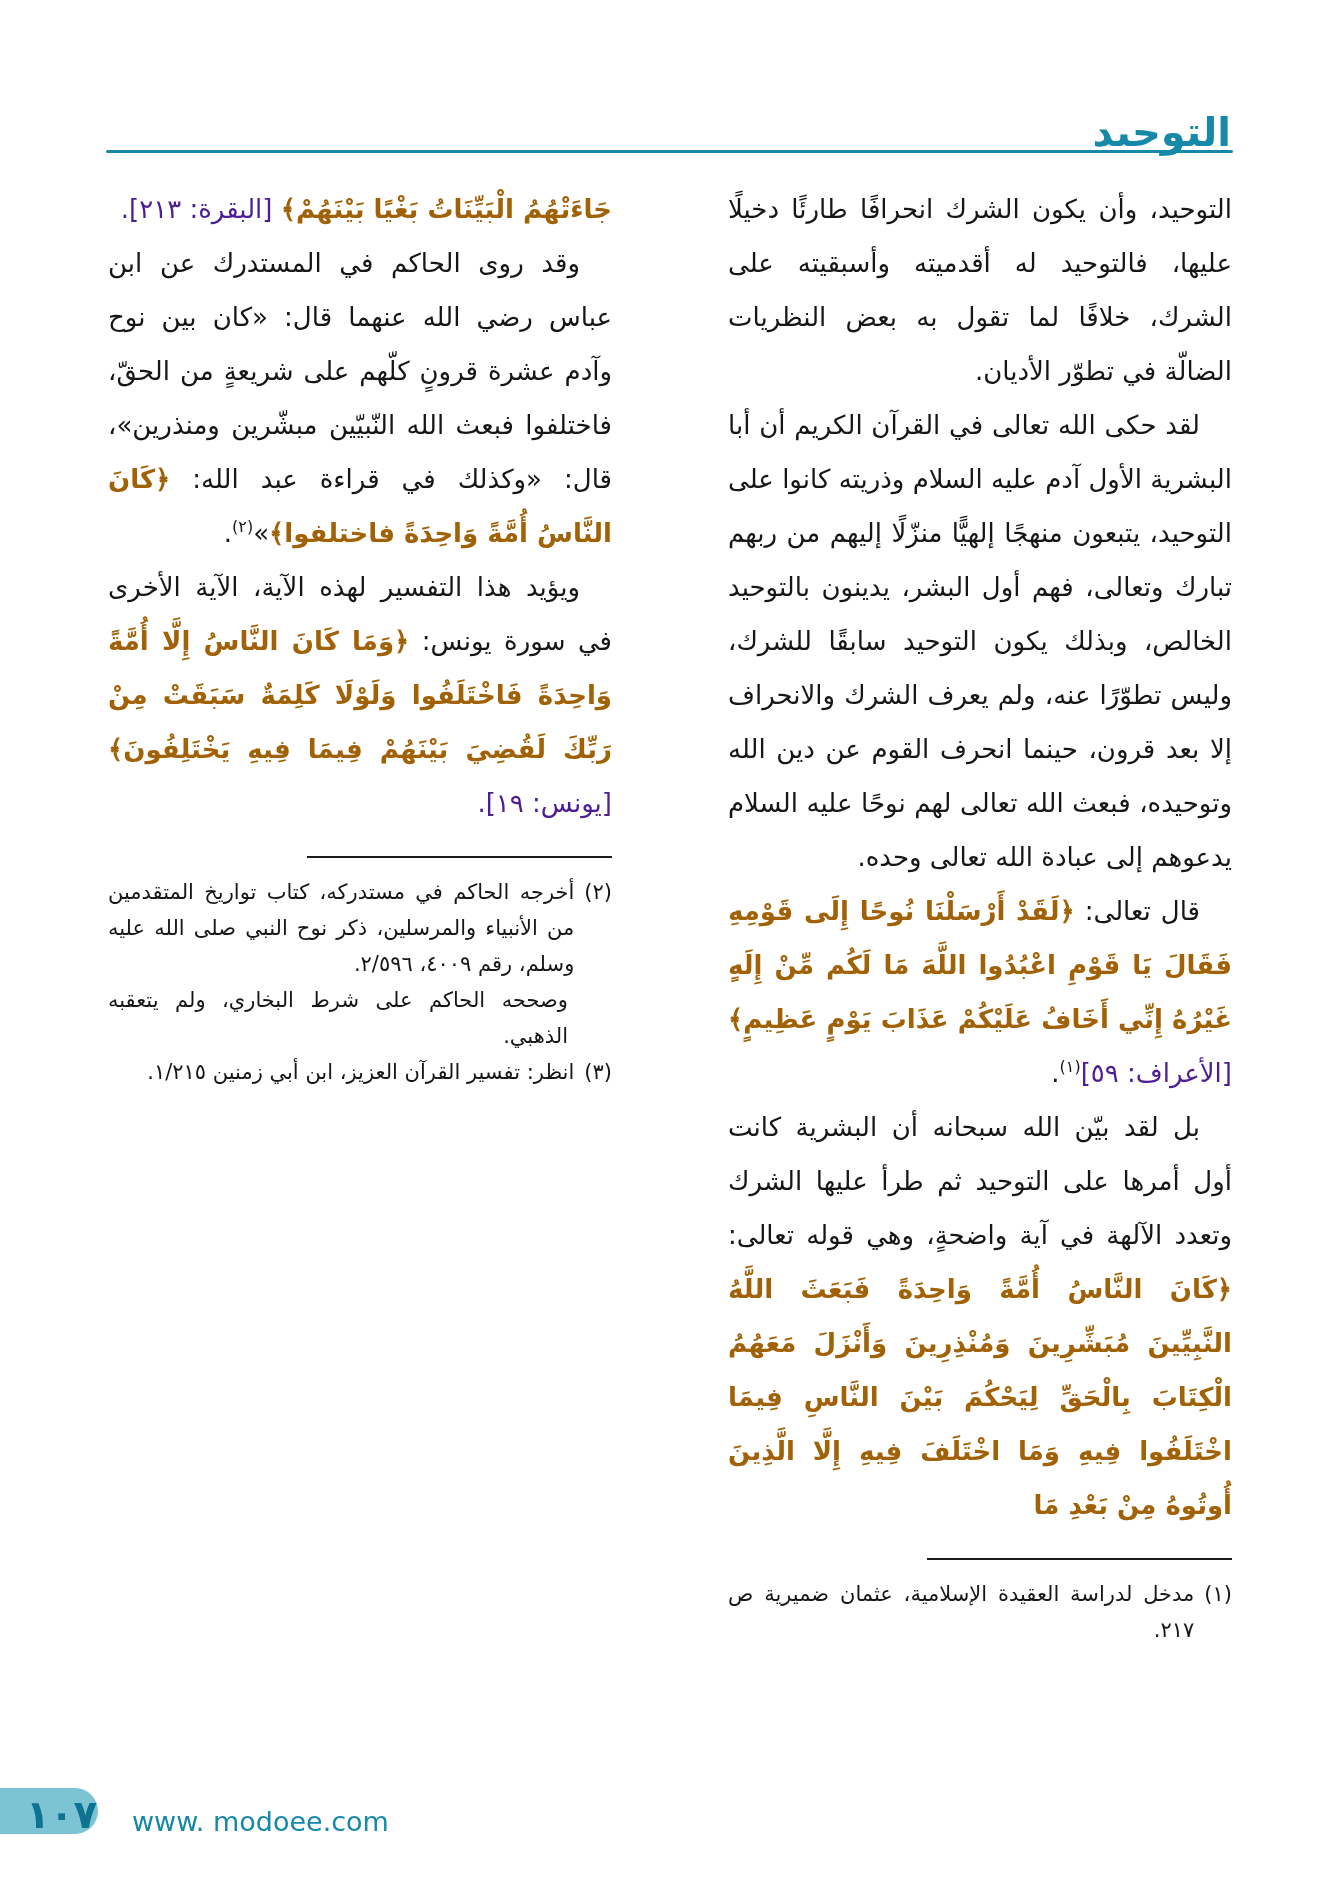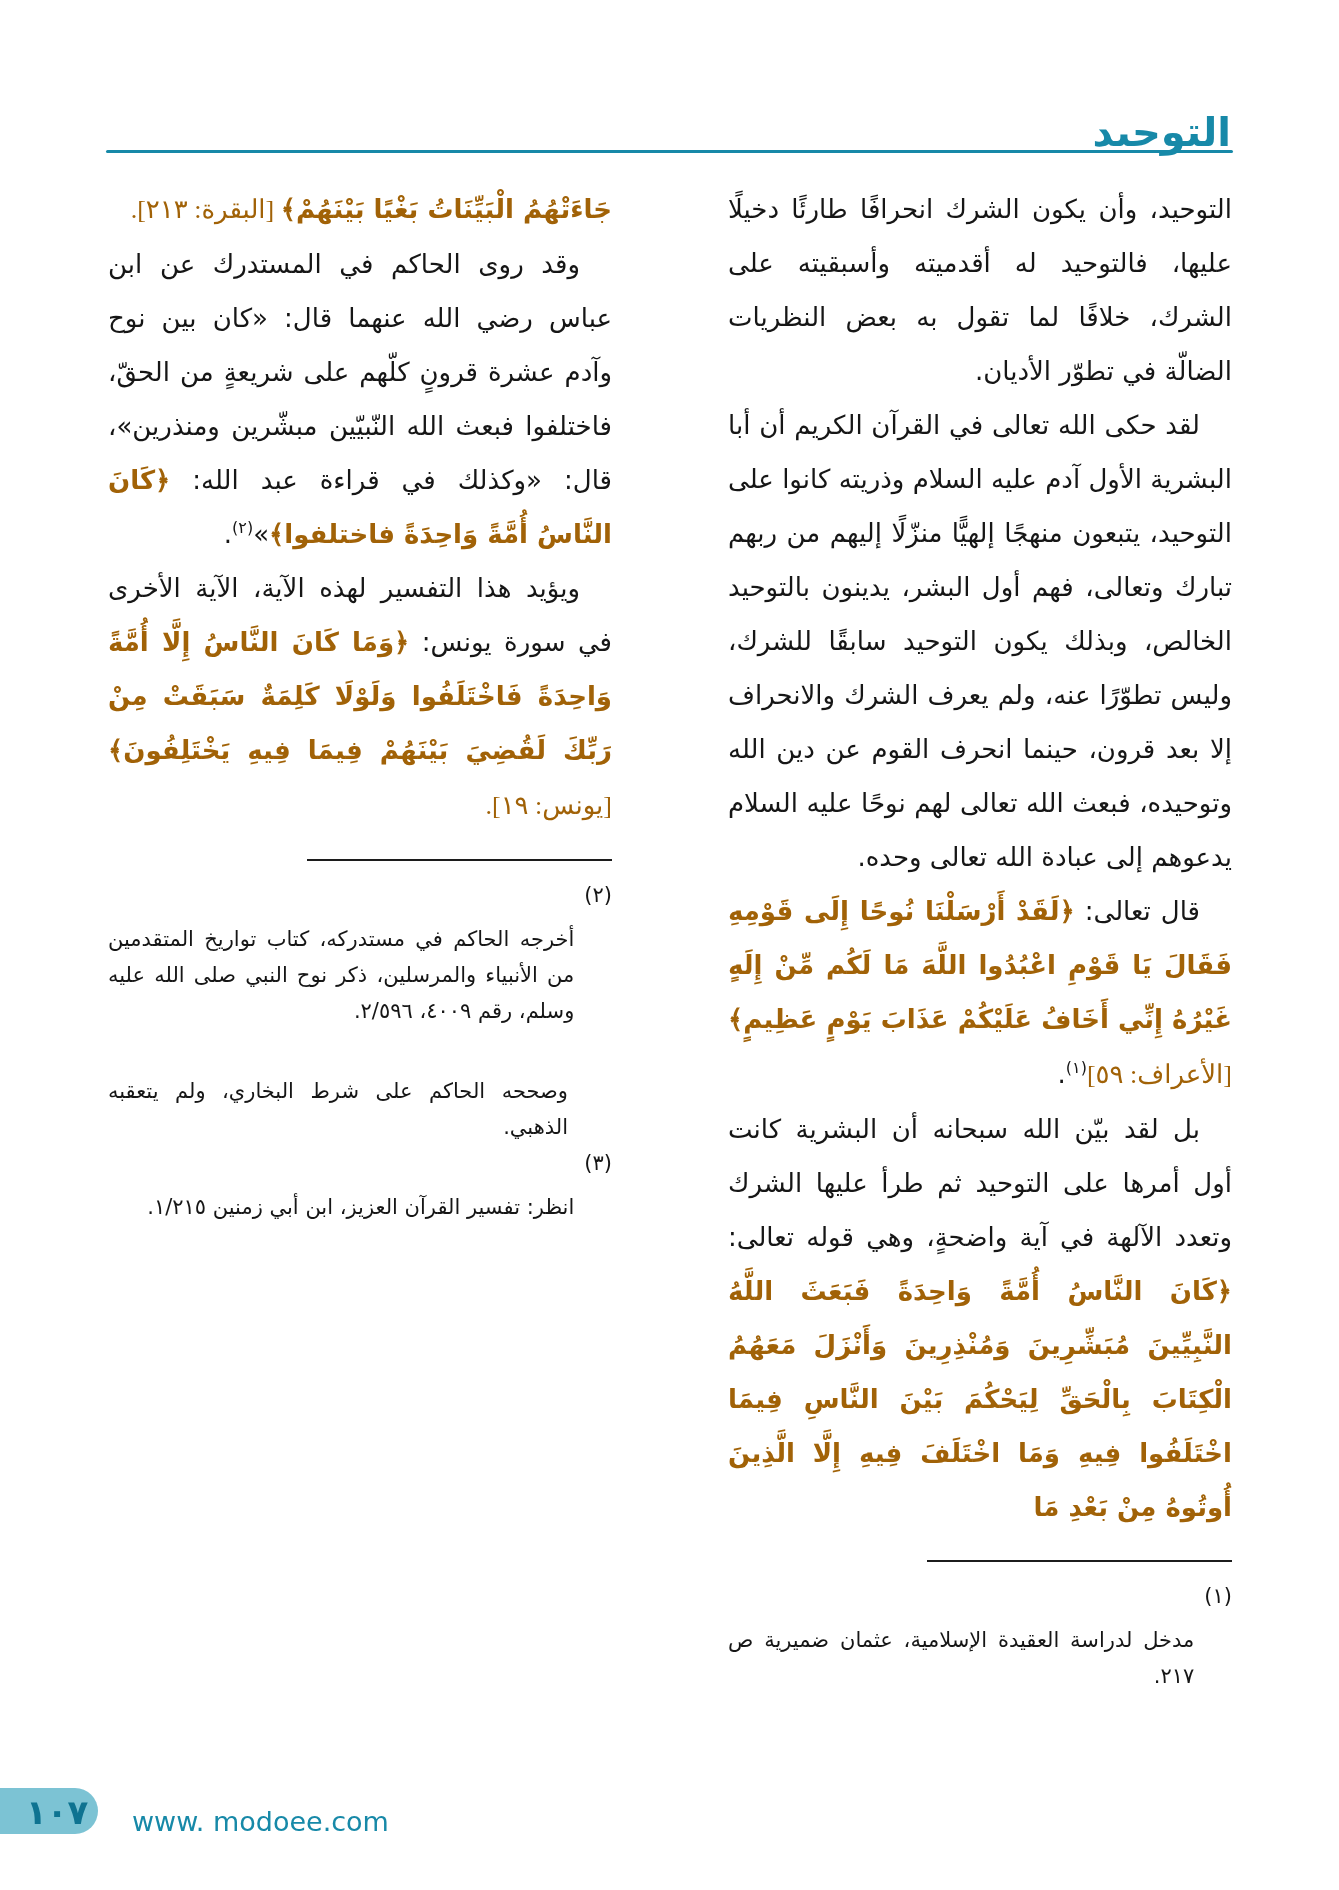--- a/index.html
+++ b/index.html
@@ -50,21 +50,21 @@
     font-size: 26px;
     line-height: 54px;
     text-align: justify;
     text-justify: inter-word;
     direction: rtl;
     color: #161616;
   }
   .para.indent { text-indent: 32px; }
 
   .quran { color: #a16207; font-weight: bold; }
-  .verse-ref { color: #a16207; font-family: Liberation Serif, serif; }
+  .verse-ref { color: #4c1d95; }
   .fnref {
     font-size: 16px;
     vertical-align: super;
     line-height: 0;
     color: #161616;
   }
 
   
   .col-fn { margin-top: 26px; }
   .fn-sep {
@@ -74,35 +74,35 @@
   }
   .footnote {
     display: flex;
     gap: 10px;
     font-size: 21px;
     line-height: 36px;
     text-align: justify;
     direction: rtl;
   }
   .footnote .fn-num { flex: 0 0 auto; }
-  .footnote .fn-text { flex: 1 1 auto; margin-top: 44px; }
+  .footnote .fn-text { flex: 1 1 auto; }
   .footnote.cont { padding-right: 44px; }
 
   
   .page-tab {
     position: absolute;
     left: 0; top: 1788px;
     width: 98px; height: 46px;
     background: #7cc3d4;
     border-radius: 0 23px 23px 0;
   }
   .page-number {
     position: absolute;
     left: 26px; top: 1792px;
-    font-size: 34px; font-weight: bold;
+    font-size: 39px; font-weight: bold;
     color: #0e7391;
     direction: rtl;
   }
   .site-url {
     position: absolute;
     left: 132px; top: 1798px;
     font-size: 27px;
     color: #1789a8;
     direction: ltr;
     margin-top: 8px;

